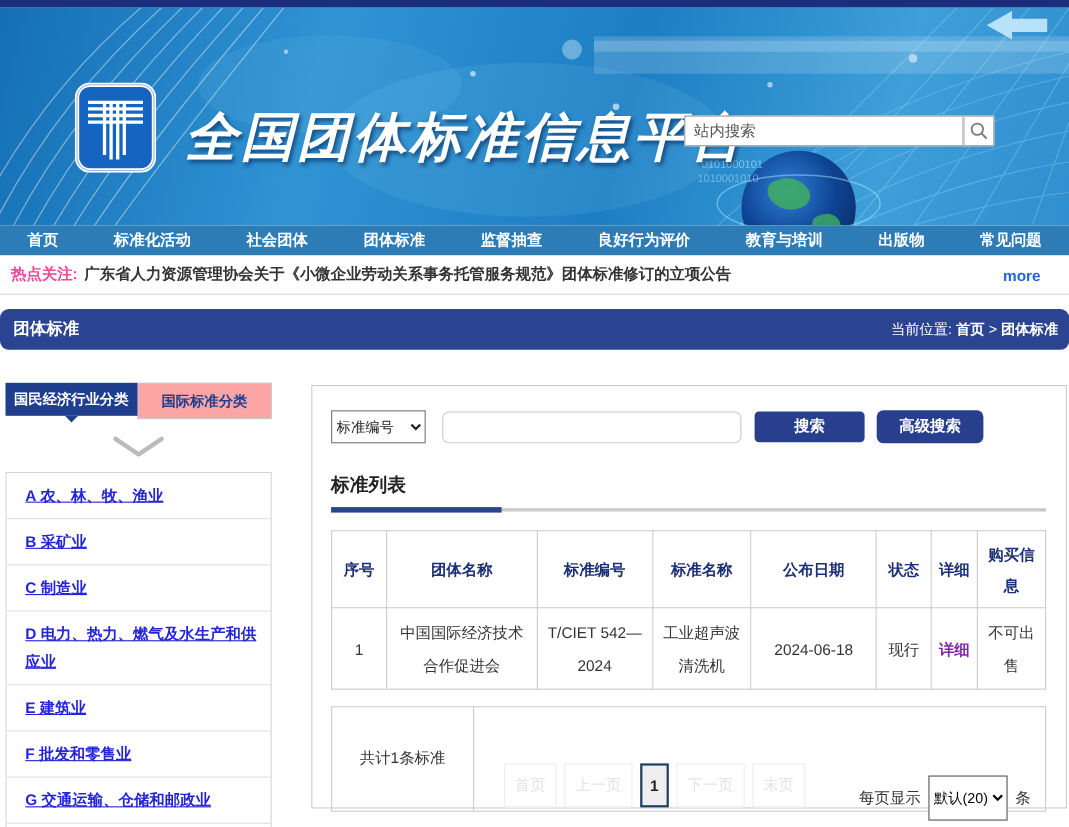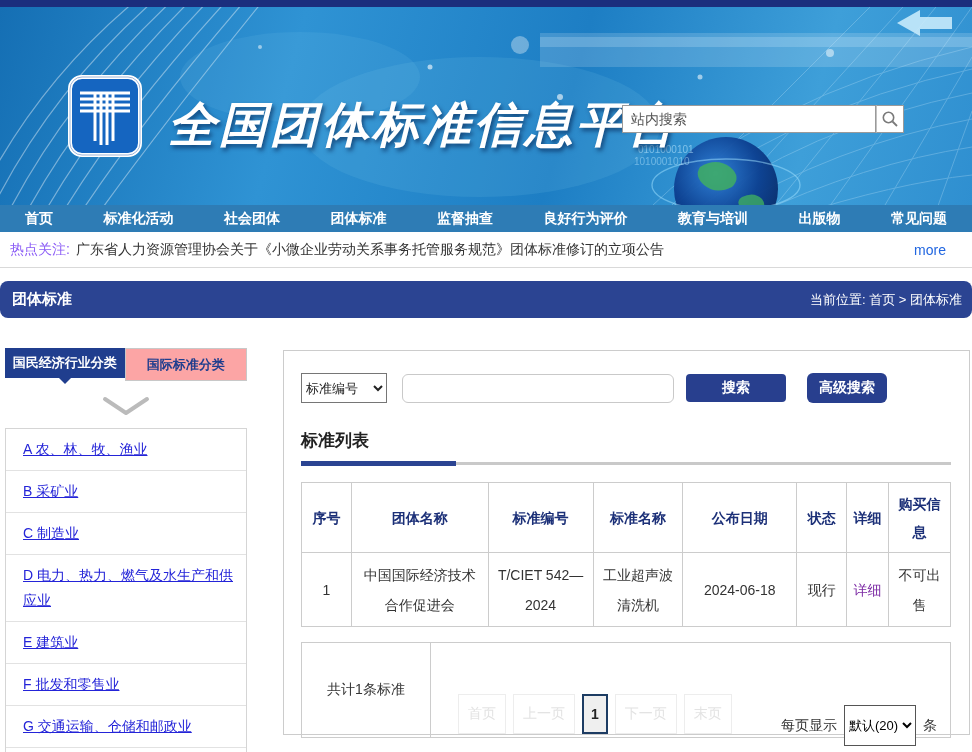--- a/index.html
+++ b/index.html
@@ -1,18 +1,18 @@
 <!DOCTYPE html>
 <html><head>
 <meta charset="utf-8">
 <style>
   * { margin:0; padding:0; box-sizing:border-box; }
   html,body { background:#fff; }
   body { font-family:"Liberation Sans","DejaVu Sans",sans-serif; width:972px; }
-  a { text-decoration:none; cursor:pointer; }
+  a { text-decoration:none; cursor:pointer;font-weight:bold; }
   .page { position:relative; width:972px; height:752px; overflow:hidden; background:#fff; }
 
   
   .topstrip { height:7px; background:#1b2e7d; }
 
   
   .banner { position:relative; height:198px; overflow:hidden;
     background:linear-gradient(105deg,#156fb4 0%,#2f93d4 30%,#1d7ec4 58%,#3e9fd9 82%,#2f8fd0 100%); }
   .banner svg.deco { position:absolute; left:0; top:0; }
   .logo { position:absolute; left:68px; top:68px; width:74px; height:82px; }
@@ -26,21 +26,21 @@
     background:#fff; display:flex; align-items:center; justify-content:center; cursor:pointer; }
 
   
   .navbar { height:27px; background:#2e7cb5; display:flex; align-items:center;
     justify-content:space-between; padding:0 25px; }
   .navbar a { color:#fff; font-size:14px; font-weight:600; white-space:nowrap; }
 
   
   .newsbar { height:36px; border-bottom:1px solid #d9d9d9; display:flex; align-items:center;
     padding:0 26px 0 10px; font-size:14px; }
-  .newsbar .hot { color:#8b5cf6; font-weight:normal; white-space:nowrap; }
+  .newsbar .hot { color:#ec4899; font-weight:bold; white-space:nowrap; }
   .newsbar .ntext { color:#333; margin-left:6px; flex:1; white-space:nowrap; overflow:hidden; }
   .newsbar .more { color:#2166e0; font-size:14px; }
 
   
   .crumbbar { margin-top:13px; height:37px; background:#2b4492; border-radius:8px;
     display:flex; align-items:center; justify-content:space-between; padding:0 10px 0 12px; }
   .crumbbar .ctitle { color:#fff; font-size:15px; font-weight:bold; }
   .crumbbar .cpath { color:#fff; font-size:13px; }
   .crumbbar .cpath a { color:#fff; }
 
@@ -65,21 +65,21 @@
   
   .main { position:absolute; left:283px; top:32px; width:687px; height:385px;
     border:1px solid #cccccc; background:#fff; padding:0 17px; }
   .search-row { margin-top:22px; display:flex; align-items:center; }
   .search-row select { width:86px; height:30px; font-size:13px; color:#222;
     border:1px solid #767676; background:#fff; }
   .search-row .kw { margin-left:15px; width:272px; height:29px; border:1px solid #c9c9c9;
     border-radius:6px; padding:0 8px; font-size:14px; outline:none; }
   .btn-navy { background:#283f8e; color:#fff; font-weight:bold; font-size:14px; border:none; cursor:pointer; }
   .btn-search { margin-left:12px; width:100px; height:28px; border-radius:4px; }
-  .btn-adv { margin-left:21px; width:80px; height:30px; border-radius:6px; }
+  .btn-adv { margin-left:11px; width:97px; height:30px; border-radius:6px; }
 
   .list-title { margin-top:26px; font-size:17px; font-weight:bold; color:#222; }
   .title-bar { margin-top:10px; height:3px; background:#c9c9c9; width:650px; position:relative; }
   .title-bar .seg { position:absolute; left:0; top:-1px; width:155px; height:5px; background:#2b4492; }
 
   table.std { margin-top:17px; width:650px; border-collapse:collapse; text-align:center; }
   table.std th, table.std td { border:1px solid #cccccc; padding:2px 6px; }
   table.std th { height:70px; color:#1c3078; font-size:14px; font-weight:bold; line-height:28px; }
   table.std td { height:74px; font-size:14px; color:#333; line-height:30px; }
   td.detail a { color:#7d2ca5; }

